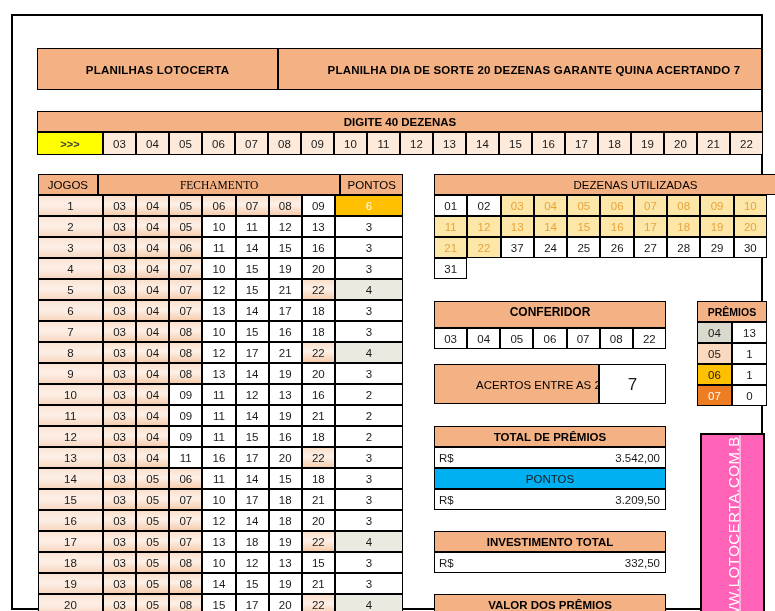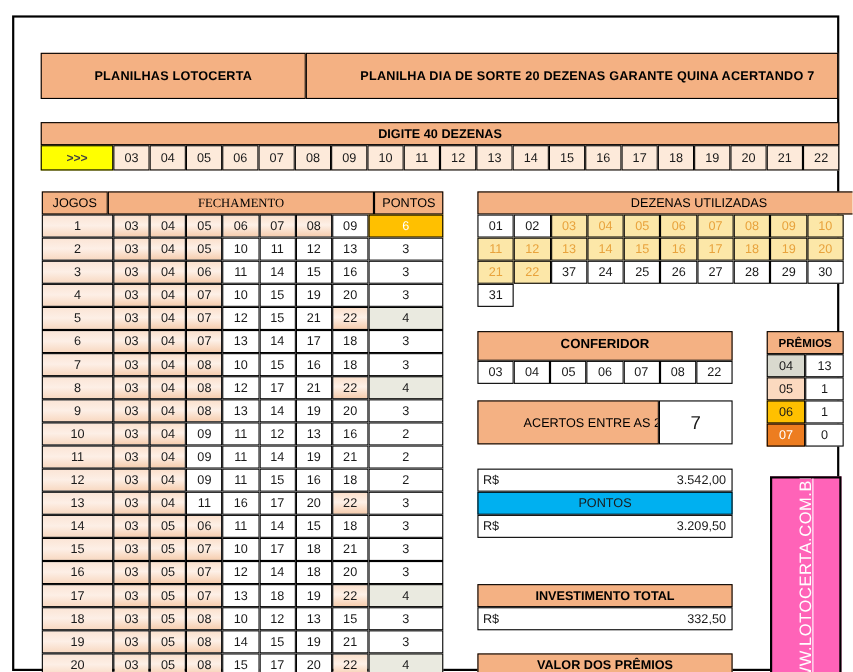--- a/index.html
+++ b/index.html
@@ -685,20 +685,21 @@
           <div class="cell pv">1</div>
         </div>
         <div class="prem-row">
           <div class="cell pk k7">07</div>
           <div class="cell pv">0</div>
         </div>
       </div>
   </div>
 
   <div id="total-block">
+    <div class="hdr money-title">TOTAL DE PRÊMIOS</div>
     <div class="money-row">
       <span class="cur">R$</span>
       <span class="amt">3.542,00</span>
     </div>
     <div class="hdr" id="lucro-title">PONTOS</div>
     <div class="money-row">
       <span class="cur">R$</span>
       <span class="amt">3.209,50</span>
     </div>
   </div>

